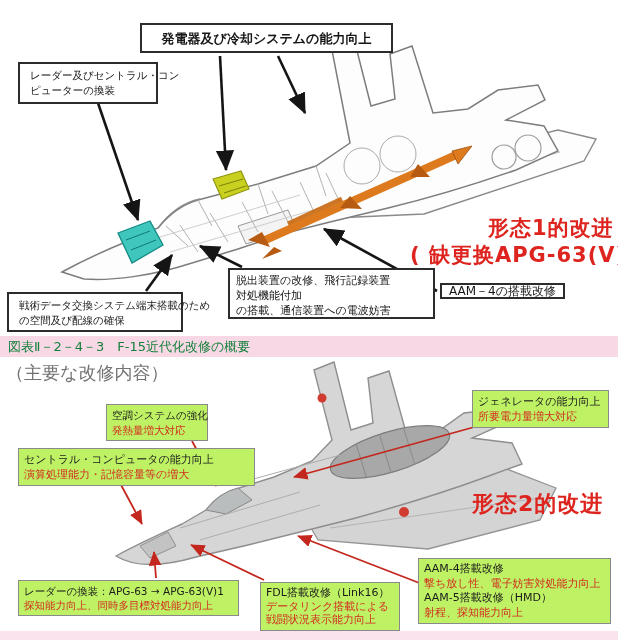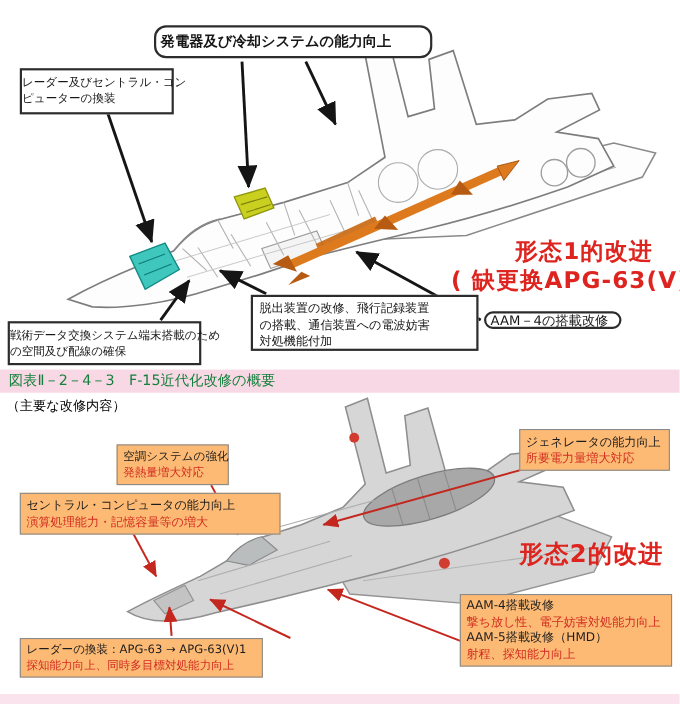--- a/index.html
+++ b/index.html
@@ -4,42 +4,42 @@
 <style>
   html,body{margin:0;padding:0;background:#fff;}
   .stage{
     position:relative;width:618px;height:640px;background:#ffffff;overflow:hidden;
     font-family:"DejaVu Sans",sans-serif;color:#1a1a1a;
   }
   .layer-svg{position:absolute;left:0;top:0;z-index:1;}
   
   .wbox{
     position:absolute;z-index:3;background:#ffffff;border:2px solid #2c2c2c;
-    font-size:11px;line-height:15px;color:#161616;padding:4px 0;box-sizing:border-box;
-  }
-  .wbox.center{display:flex;align-items:center;text-align:center;padding:0 4px;border-radius:11px;}
+    font-size:11px;line-height:15px;color:#161616;padding:4px 10px;box-sizing:border-box;
+  }
+  .wbox.center{display:flex;align-items:center;justify-content:center;text-align:center;padding:0 4px;}
   .wbox .ln{white-space:nowrap;}
   
   .gbox{
-    position:absolute;z-index:3;background:#fdba74;border:1px solid #8a8a8a;
+    position:absolute;z-index:3;background:#bef264;border:1px solid #8a8a8a;
     font-size:11px;line-height:15px;color:#1c1c1c;padding:3px 5px;box-sizing:border-box;
   }
   .gbox .ln{white-space:nowrap;}
   .red{color:#d22d20;}
   .annot{
     position:absolute;z-index:3;color:#de241e;font-weight:bold;white-space:nowrap;
     font-size:21px;letter-spacing:1px;
   }
   .caption-bar{
     position:absolute;left:0;top:336px;width:618px;height:21px;z-index:2;
     background:#f8d8e4;color:#15803d;font-size:13px;line-height:21px;
     padding-left:8px;box-sizing:border-box;white-space:nowrap;
   }
   .subtitle{
-    position:absolute;left:6px;top:361px;z-index:2;font-size:12px;color:#000000;white-space:nowrap;
+    position:absolute;left:6px;top:361px;z-index:2;font-size:18px;color:#737373;white-space:nowrap;
   }
   .bottom-strip{
     position:absolute;left:0;top:631px;width:618px;height:9px;background:#fae3ec;z-index:2;
   }
 </style>
 </head>
 <body>
 
 <div class="stage">
 
@@ -150,29 +150,29 @@
     <div class="ln" style="font-size:10.5px;">ピューターの換装</div>
   </div>
 
   <div class="wbox" style="left:7px;top:292px;width:176px;height:40px;">
     <div class="ln" style="font-size:10.5px;">戦術データ交換システム端末搭載のため</div>
     <div class="ln" style="font-size:10.5px;">の空間及び配線の確保</div>
   </div>
 
   <div class="wbox" style="left:228px;top:268px;width:207px;height:51px;padding:3px 6px;">
     <div class="ln">脱出装置の改修、飛行記録装置</div>
+    <div class="ln">対処機能付加</div>
     <div class="ln">の搭載、通信装置への電波妨害</div>
-    <div class="ln">対処機能付加</div>
   </div>
 
   <div class="wbox center" style="left:440px;top:283px;width:125px;height:16px;font-size:12px;">
     <span class="ln">AAM－4の搭載改修</span>
   </div>
 
-  <div class="annot" style="left:468px;top:214px;">形态1的改进</div>
+  <div class="annot" style="left:488px;top:214px;">形态1的改进</div>
   <div class="annot" style="left:410px;top:241px;">( 缺更换APG-63(V)1 )</div>
 
   <div class="caption-bar">図表Ⅱ－2－4－3　F-15近代化改修の概要</div>
   <div class="subtitle">（主要な改修内容）</div>
 
   <div class="gbox" style="left:106px;top:404px;width:102px;font-size:10.5px;line-height:14.5px;">
     <div class="ln">空調システムの強化</div>
     <div class="ln red">発熱量増大対応</div>
   </div>
 
@@ -184,22 +184,27 @@
   <div class="gbox" style="left:18px;top:448px;width:237px;">
     <div class="ln">セントラル・コンピュータの能力向上</div>
     <div class="ln red">演算処理能力・記憶容量等の増大</div>
   </div>
 
   <div class="gbox" style="left:18px;top:580px;width:221px;font-size:10.5px;line-height:14px;">
     <div class="ln">レーダーの換装：APG-63 → APG-63(V)1</div>
     <div class="ln red">探知能力向上、同時多目標対処能力向上</div>
   </div>
 
-
-  <div class="gbox" style="left:418px;top:540px;width:193px;line-height:14.5px;">
+  <div class="gbox" style="left:260px;top:582px;width:140px;line-height:13.5px;">
+    <div class="ln">FDL搭載改修（Link16）</div>
+    <div class="ln red">データリンク搭載による</div>
+    <div class="ln red">戦闘状況表示能力向上</div>
+  </div>
+
+  <div class="gbox" style="left:418px;top:558px;width:193px;line-height:14.5px;">
     <div class="ln">AAM-4搭載改修</div>
     <div class="ln red">撃ち放し性、電子妨害対処能力向上</div>
     <div class="ln">AAM-5搭載改修（HMD）</div>
     <div class="ln red">射程、探知能力向上</div>
   </div>
 
   <div class="annot" style="left:472px;top:489px;font-size:22px;text-align:center;">形态2的改进</div>
 
   <div class="bottom-strip"></div>
 </div>

